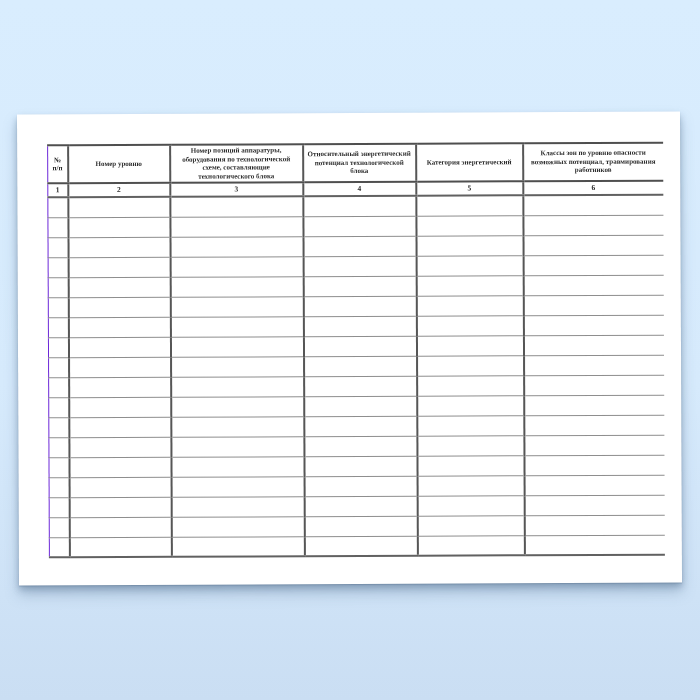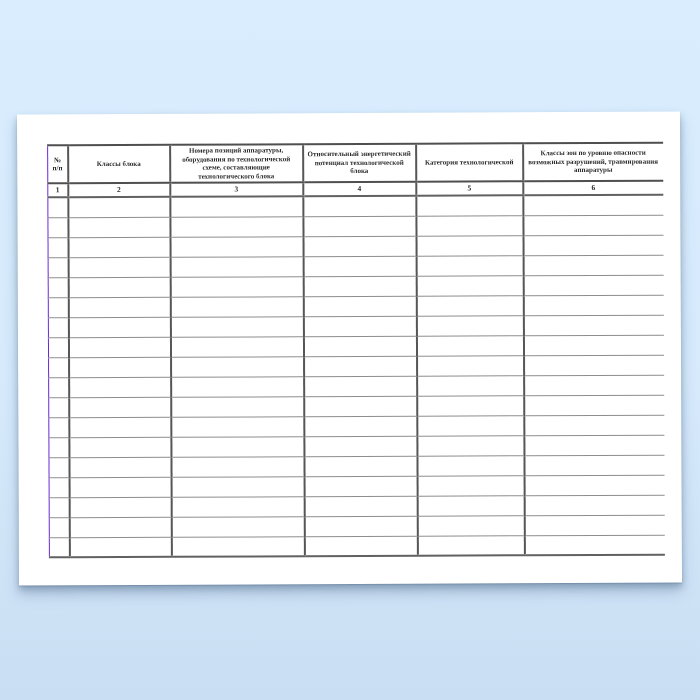--- a/index.html
+++ b/index.html
@@ -79,25 +79,25 @@
       <col style="width:20px">
       <col style="width:102px">
       <col style="width:133px">
       <col style="width:113px">
       <col style="width:107px">
       <col style="width:140px">
     </colgroup>
     <thead>
       <tr class="header-row">
           <th class="c1">№ п/п</th>
-          <th class="c2">Классы блока</th>
-          <th class="c3">Номера позиций аппаратуры, оборудования по технологической схеме, составляющие технологического блока</th>
+          <th class="c2">Номер уровню</th>
+          <th class="c3">Номер позиций аппаратуры, оборудования по технологической схеме, составляющие технологического блока</th>
           <th class="c4">Относительный энергетический потенциал технологической блока</th>
-          <th class="c5">Категория технологической</th>
-          <th class="c6">Классы зон по уровню опасности возможных разрушений, травмирования аппаратуры</th>
+          <th class="c5">Категория энергетический</th>
+          <th class="c6">Классы зон по уровню опасности возможных потенциал, травмирования работников</th>
         </tr>
       <tr class="num-row">
           <td class="c1">1</td>
           <td class="c2">2</td>
           <td class="c3">3</td>
           <td class="c4">4</td>
           <td class="c5">5</td>
           <td class="c6">6</td>
         </tr>
     </thead>

